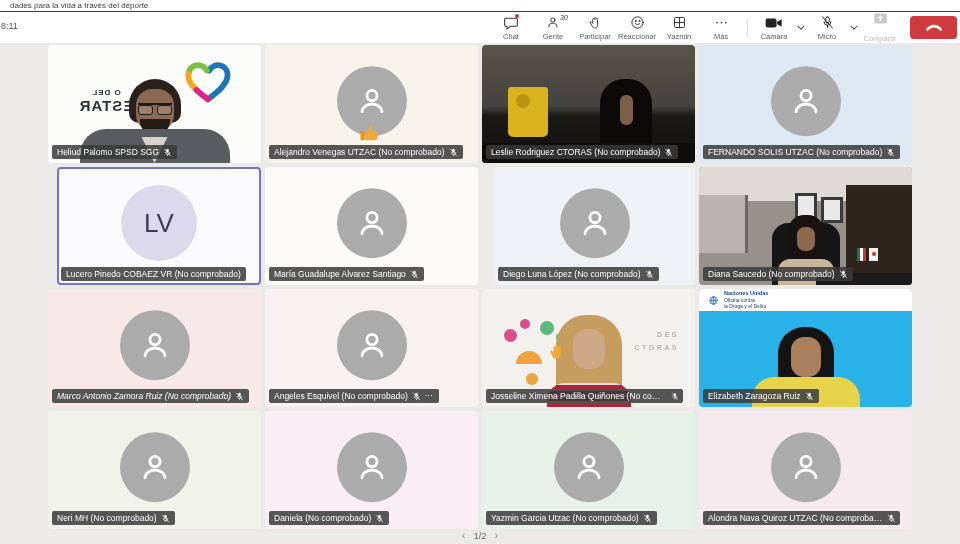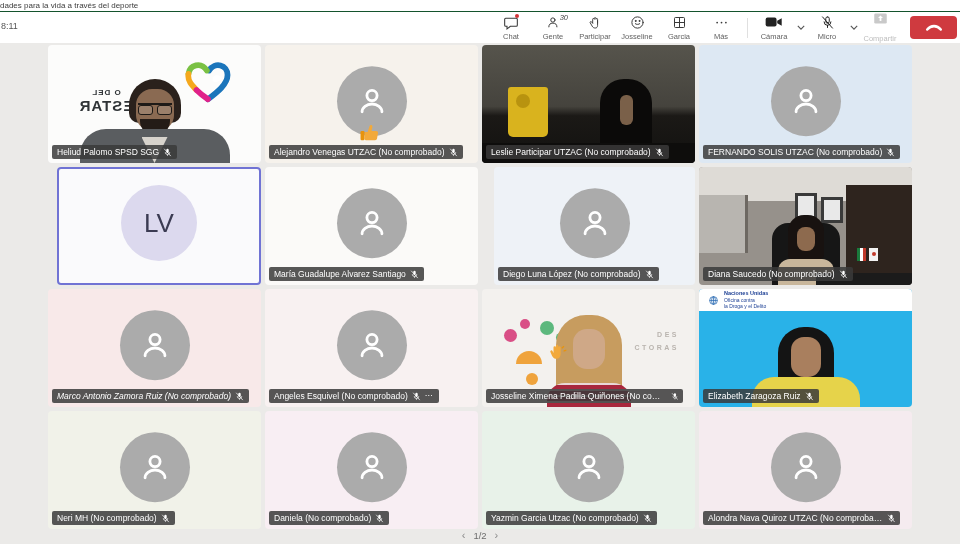--- a/index.html
+++ b/index.html
@@ -1,29 +1,29 @@
 <!DOCTYPE html>
 <html><head>
 <meta charset="utf-8">
 <style>
   html,body{margin:0;padding:0;}
   body{width:960px;height:544px;overflow:hidden;background:#ebeae8;
        font-family:"Liberation Sans",sans-serif;-webkit-font-smoothing:antialiased;position:relative;}
   .titlebar{position:absolute;top:0;left:0;right:0;height:11px;background:#ffffff;
-            border-bottom:4px solid #14532d;font-size:8px;color:#3c3c3c;line-height:11px;padding-left:0;
+            border-bottom:4px solid #14532d;font-size:8px;color:#3c3c3c;line-height:11px;padding-left:10px;
             white-space:nowrap;}
   .toolbar{position:absolute;top:12px;left:0;right:0;height:31px;background:#ffffff;
            border-bottom:1px solid #e0e0e0;}
   .timer{position:absolute;left:1px;top:9px;font-size:9px;color:#555;}
   .tb-right{position:absolute;right:3px;top:0;height:100%;display:flex;align-items:center;}
   .tbtn{width:42px;display:flex;flex-direction:column;align-items:center;justify-content:center;
         gap:1px;cursor:pointer;position:relative;height:30px;}
   .tbtn .lab{font-size:7.5px;color:#616161;white-space:nowrap;}
   .tbtn.disabled .lab{color:#bdbdbd;margin-top:8px;}
-  .ico{position:relative;width:18px;height:16px;display:flex;align-items:flex-start;justify-content:center;font-style:italic;}
+  .ico{position:relative;width:18px;height:16px;display:flex;align-items:center;justify-content:center;font-style:italic;}
   .red-dot{position:absolute;top:-1px;right:1px;width:4px;height:4px;border-radius:50%;background:#d13438;}
   .badge30{position:absolute;top:-2px;right:-6px;font-size:7.5px;color:#424242;}
   .chev{width:11px;height:30px;display:flex;align-items:center;justify-content:center;cursor:pointer;}
   .tb-div{width:1px;height:20px;background:#e0e0e0;margin:0 5px;}
   .leave-btn{width:47px;height:23px;background:#cf3a3f;border-radius:4px;margin-left:9px;
              display:flex;align-items:center;justify-content:center;cursor:pointer;}
   .stage{position:absolute;top:43px;left:0;right:0;bottom:0;background:#ebeae8;}
   .grid{position:absolute;left:48px;right:48px;top:2px;display:grid;
         grid-template-columns:repeat(4,1fr);grid-auto-rows:118px;gap:4px;}
   .tile{position:relative;border-radius:4px;overflow:hidden;cursor:pointer;}
@@ -163,32 +163,32 @@
 
     <div class="tbtn">
       <div class="ico">
         <svg width="15" height="15" viewBox="0 0 24 24" fill="none" stroke="#3a3a3a" stroke-width="1.6" stroke-linecap="round">
           <circle cx="12" cy="12" r="9"></circle>
             <path d="M8.5 14 a4.5 3.4 0 007 0"></path>
           <circle cx="9" cy="9.5" r="0.8" fill="#3a3a3a"></circle>
             <circle cx="15" cy="9.5" r="0.8" fill="#3a3a3a"></circle>
         </svg>
       </div>
-      <div class="lab">Josseline</div>
+      <div class="lab">Reaccionar</div>
     </div>
 
     <div class="tbtn">
       <div class="ico">
         <svg width="15" height="15" viewBox="0 0 24 24" fill="none" stroke="#3a3a3a" stroke-width="1.6">
           <rect x="4" y="4" width="16" height="16" rx="1.5"></rect>
             <line x1="12" y1="4" x2="12" y2="20"></line>
             <line x1="4" y1="12" x2="20" y2="12"></line>
         </svg>
       </div>
-      <div class="lab">Garcia</div>
+      <div class="lab">Yazmin</div>
     </div>
 
     <div class="tbtn">
       <div class="ico">
         <svg width="15" height="15" viewBox="0 0 24 24" fill="#3a3a3a">
           <circle cx="5" cy="12" r="1.4"></circle>
             <circle cx="12" cy="12" r="1.4"></circle>
             <circle cx="19" cy="12" r="1.4"></circle>
         </svg>
       </div>
@@ -307,21 +307,21 @@
         </svg>
       </div>
     </div>
 
     <div class="tile t3">
       <div class="l-bin"></div>
       <div class="l-hair"></div>
       <div class="l-face"></div>
       <div class="l-floor"></div>
       <div class="chip">
-        <span class="chip-txt">Leslie Participar UTZAC (No comprobado)</span>
+        <span class="chip-txt">Leslie Rodriguez CTORAS (No comprobado)</span>
         <svg width="9" height="9" viewBox="0 0 12 12" fill="none" stroke="#fff" stroke-width="1">
           <rect x="4.4" y="1" width="3.2" height="5.6" rx="1.6" fill="#fff" stroke="none"></rect>
           <path d="M3 5.6 a3 3 0 006 0"></path>
             <line x1="6" y1="8.6" x2="6" y2="10.4"></line>
             <line x1="1.6" y1="1" x2="10.4" y2="10.8"></line>
         </svg>
       </div>
     </div>
 
     <div class="tile t4">
@@ -337,20 +337,23 @@
           <rect x="4.4" y="1" width="3.2" height="5.6" rx="1.6" fill="#fff" stroke="none"></rect>
           <path d="M3 5.6 a3 3 0 006 0"></path>
             <line x1="6" y1="8.6" x2="6" y2="10.4"></line>
             <line x1="1.6" y1="1" x2="10.4" y2="10.8"></line>
         </svg>
       </div>
     </div>
 
     <div class="tile t5 active">
       <div class="initials">LV</div>
+      <div class="chip">
+        <span class="chip-txt">Lucero Pinedo COBAEZ VR (No comprobado)</span>
+      </div>
     </div>
 
     <div class="tile t6">
       <div class="avatar">
         <svg width="34" height="34" viewBox="0 0 24 24" fill="none" stroke="#fff" stroke-width="2" stroke-linecap="round">
           <circle cx="12" cy="8" r="3.6"></circle>
             <path d="M5 19.5 a7 5.5 0 0114 0"></path>
         </svg>
       </div>
       <div class="chip">

